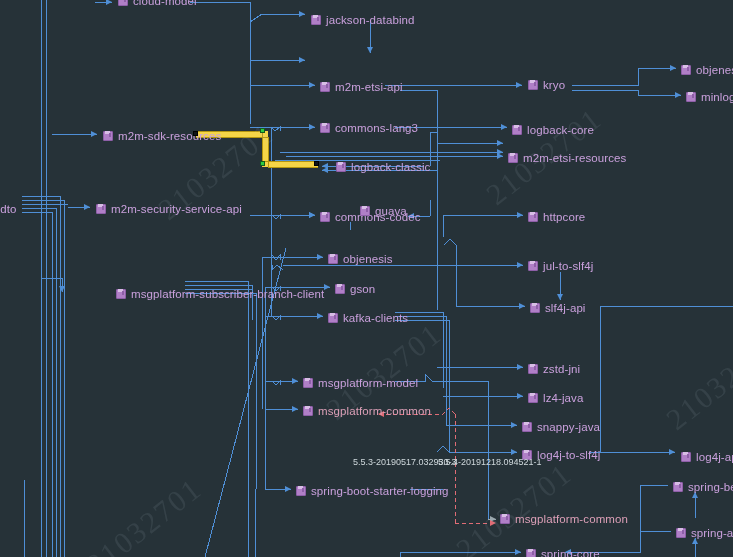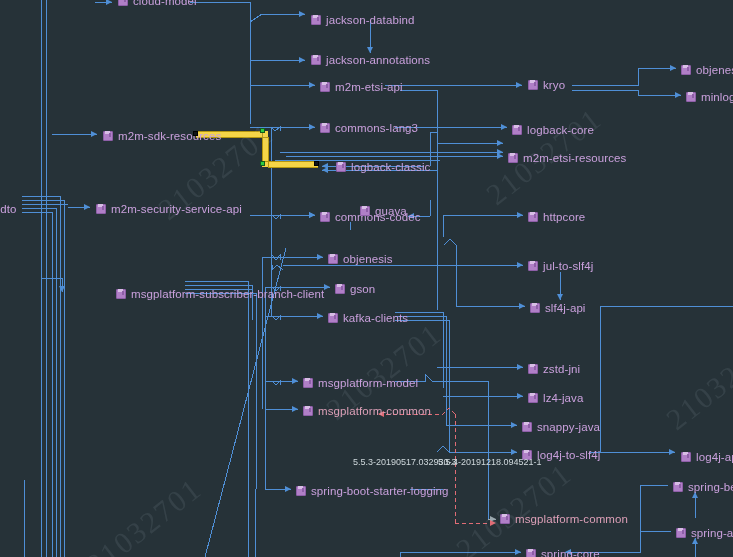--- a/index.html
+++ b/index.html
@@ -234,26 +234,20 @@
     <span class="lbl">cloud-model</span>
   </div>
 
   <div class="node" style="left:311px;top:13px;">
     <span class="ico">
         <i></i>
       </span>
     <span class="lbl">jackson-databind</span>
   </div>
 
-  <div class="node" style="left:311px;top:53px;">
-    <span class="ico">
-        <i></i>
-      </span>
-    <span class="lbl">jackson-annotations</span>
-  </div>
 
   <div class="node" style="left:320px;top:80px;">
     <span class="ico">
         <i></i>
       </span>
     <span class="lbl">m2m-etsi-api</span>
   </div>
 
   <div class="node" style="left:528px;top:78px;">
     <span class="ico">

